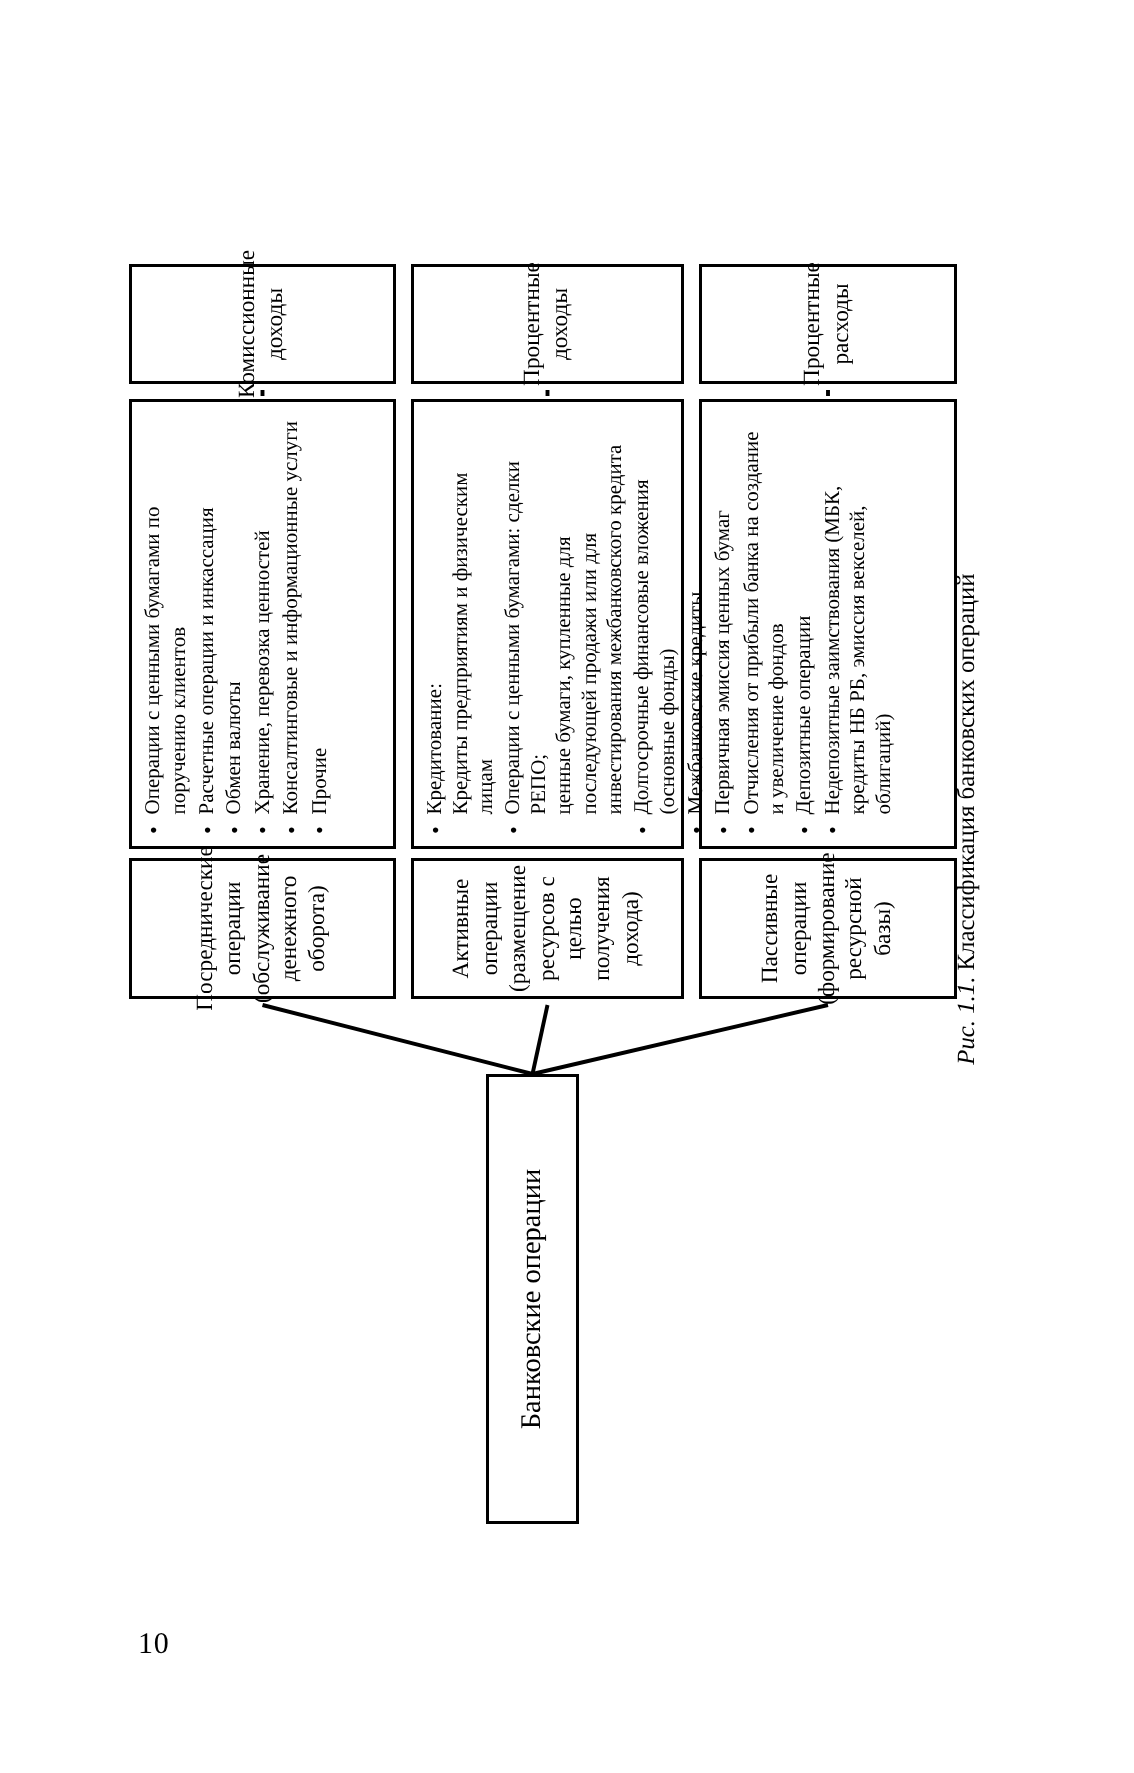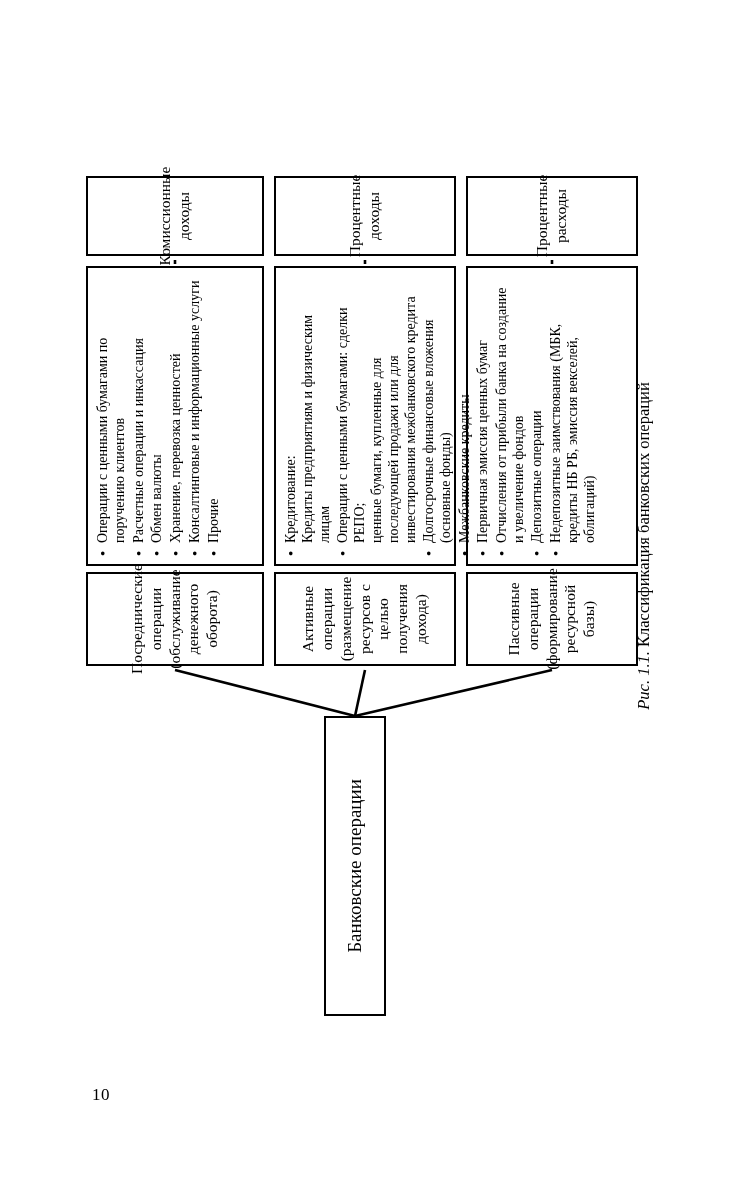--- a/index.html
+++ b/index.html
@@ -14,21 +14,21 @@
     font-family: "Liberation Serif", serif;
     color: #000000;
     overflow: hidden;
   }
 
   
   .page-number {
     position: absolute;
     left: 92px;
     top: 1085px;
-    font-size: 17px;
+    font-size: 20px;
     letter-spacing: .5px;
   }
 
   
   .rot-stage {
     position: absolute;
     width: 980px;   
     height: 600px;  
     left: 50%;
     top: 50%;

